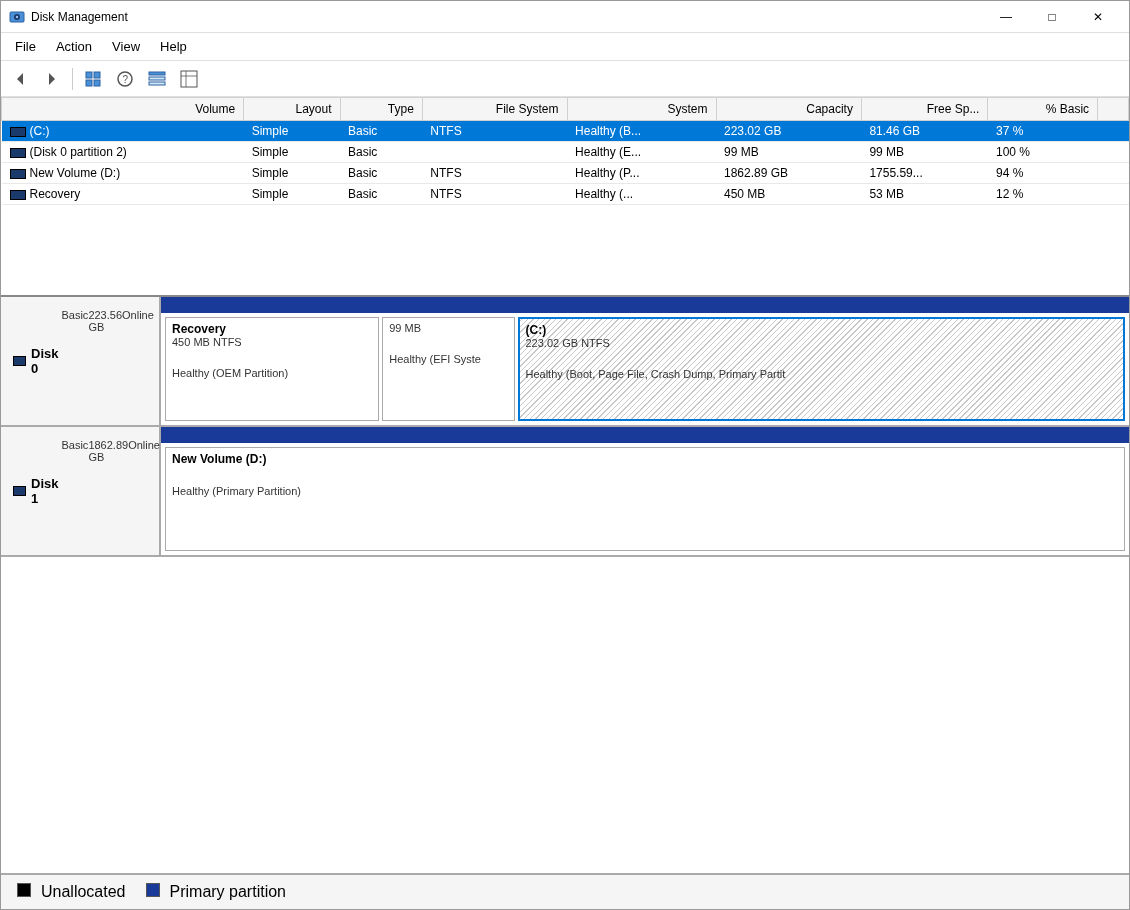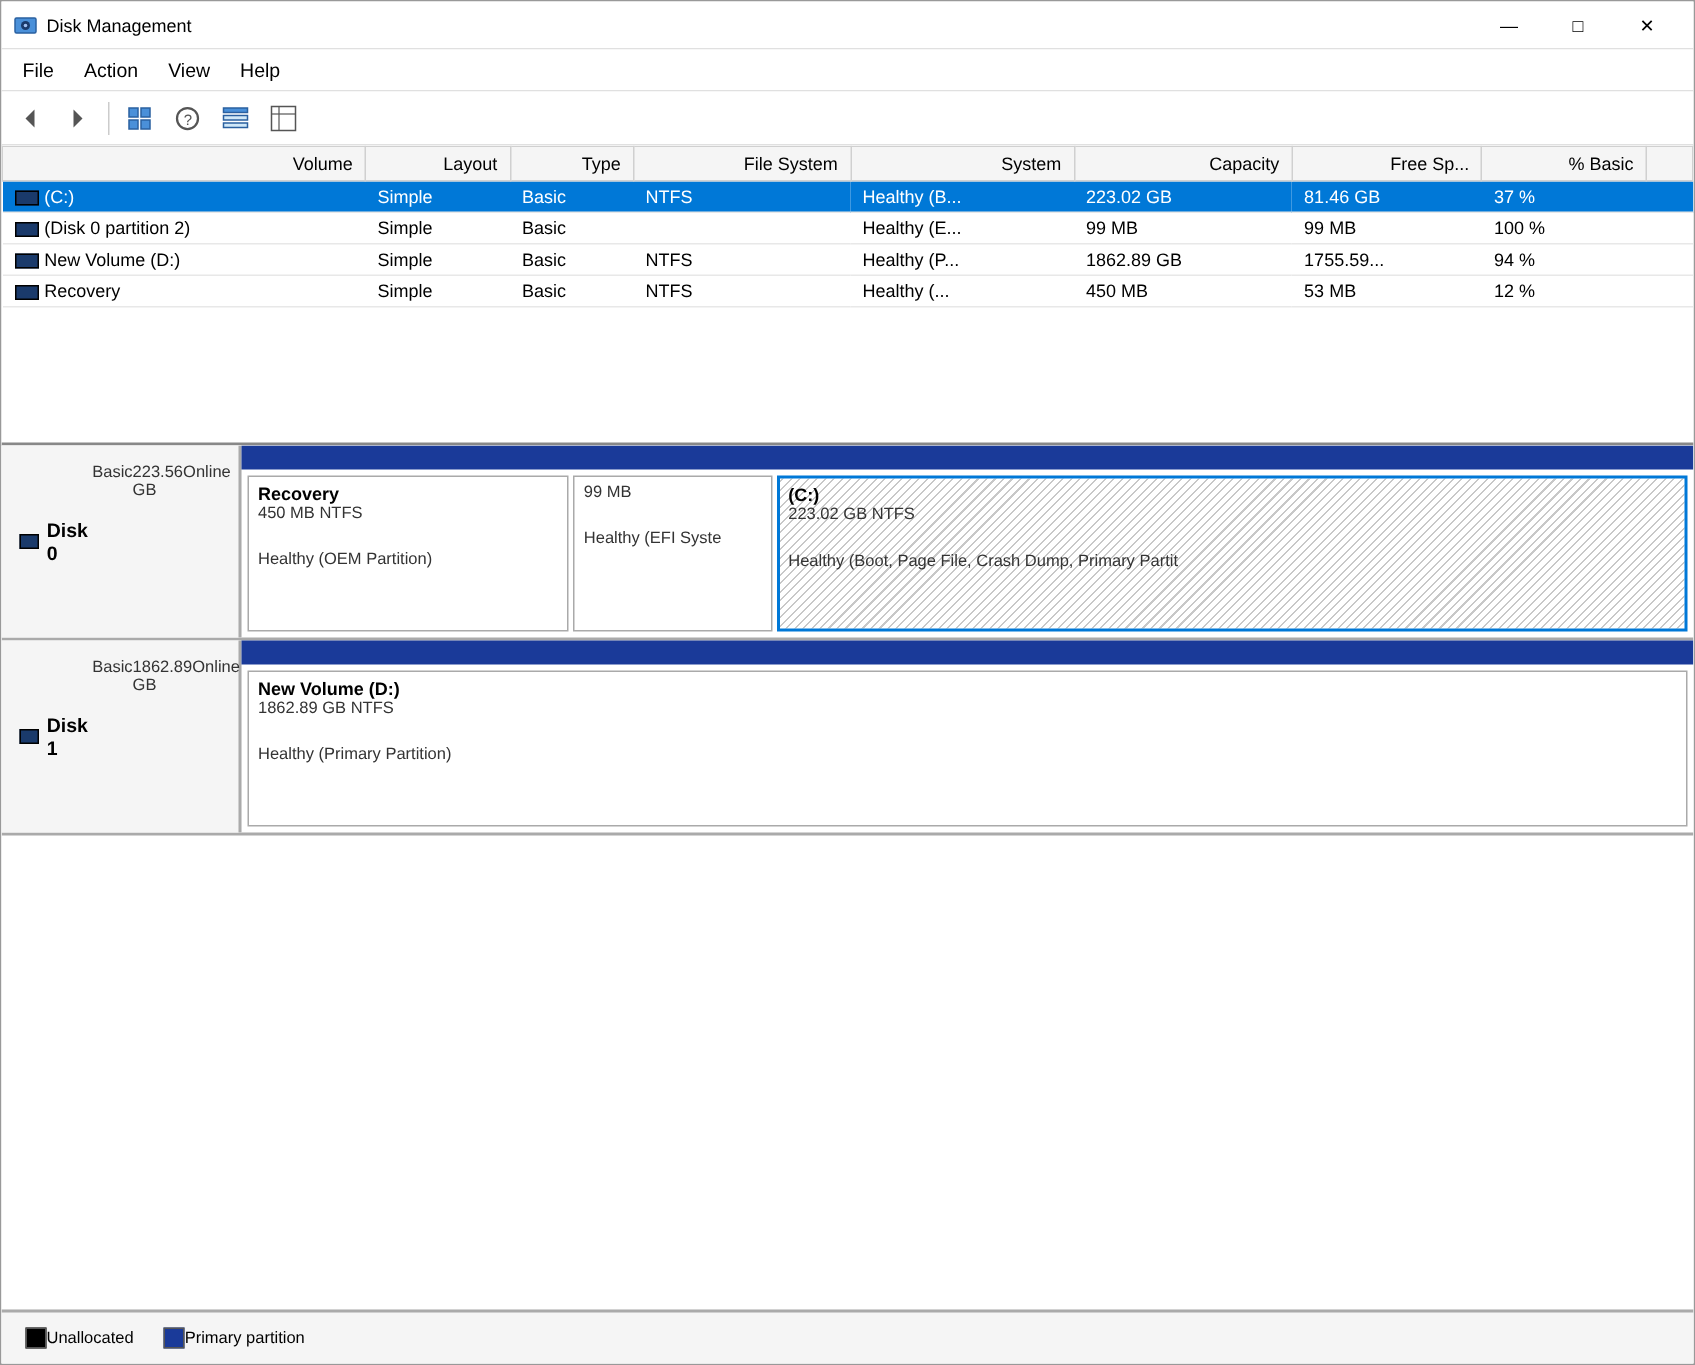--- a/index.html
+++ b/index.html
@@ -258,23 +258,23 @@
       background: #f5f5f5;
       border-top: 2px solid #aaa;
       display: flex;
       align-items: center;
       padding: 0 16px;
       gap: 20px;
       flex-shrink: 0;
     }
     .legend-item {
       display: flex;
-      align-items: center;
-      gap: 0;
-      font-size: 11px;
+      align-items: flex-start;
+      gap: 10px;
+      font-size: 16px;
     }
     .legend-box-black {
       width: 14px;
       height: 14px;
       background: #000;
       border: 1px solid #555;
     }
     .legend-box-blue {
       width: 14px;
       height: 14px;
@@ -466,21 +466,20 @@
       </div>
       <div class="disk-info">Basic</div>
       <div class="disk-info">1862.89 GB</div>
       <div class="disk-info">Online</div>
     </div>
           <div class="disk-partitions">
             <div class="disk-header-bar"></div>
             <div class="disk-parts-row">
               <div class="partition" style="flex: 100 1 0%;">
         <div class="partition-name">New Volume  (D:)</div>
-        <div class="partition-size">1862.89 GB NTFS</div>
         <div class="partition-status">Healthy (Primary Partition)</div>
       </div>
             </div>
           </div>
         </div>
       </div>
 
     <div class="legend-bar">
       <div class="legend-item">
         <div class="legend-box-black"></div>

